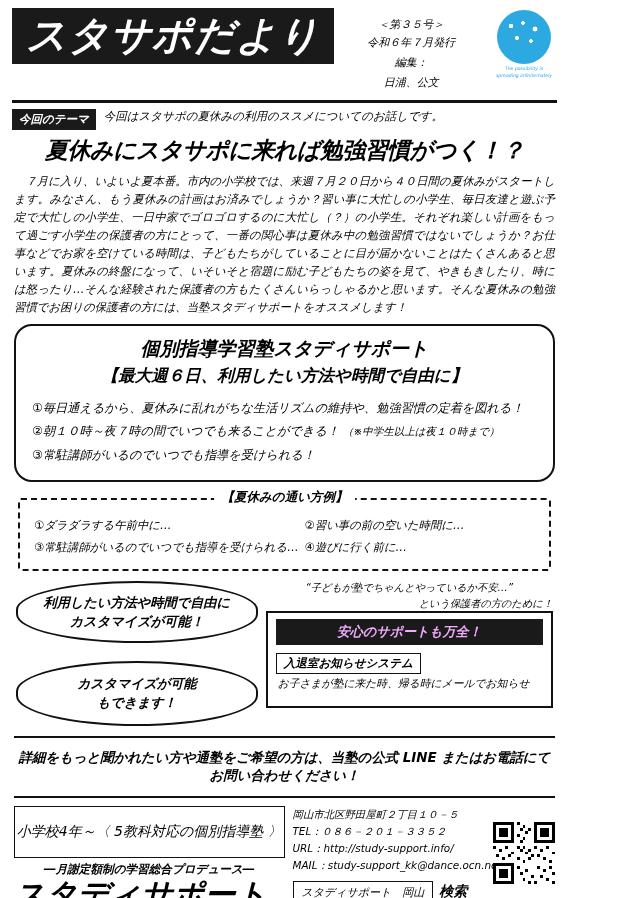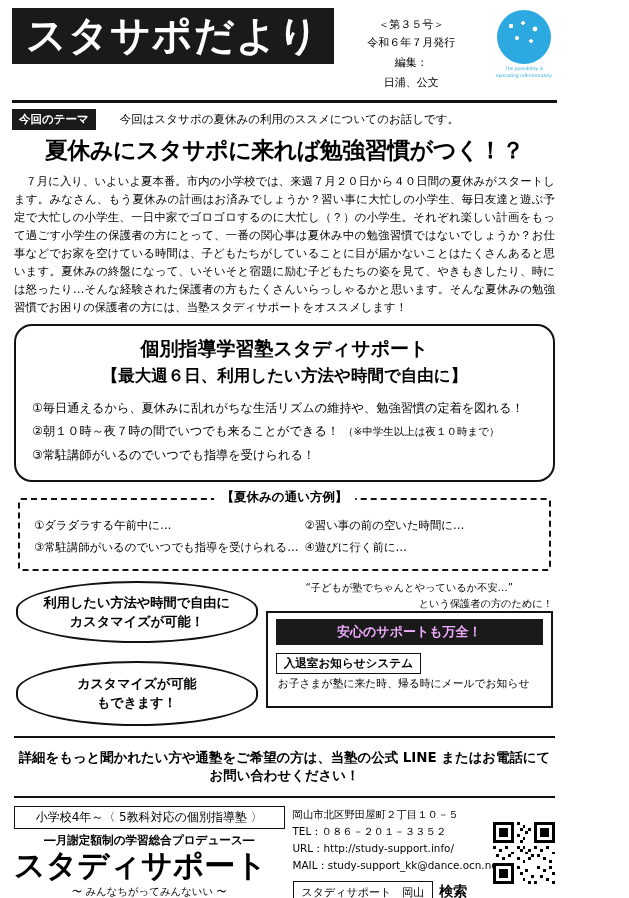--- a/index.html
+++ b/index.html
@@ -5,21 +5,21 @@
   * { box-sizing: border-box; }
   html, body { margin:0; padding:0; }
   body {
     width: 629px; height: 898px;
     background:#ffffff;
     font-family: "DejaVu Sans", "Liberation Sans", sans-serif;
     color:#000;
     position:relative;
     overflow:hidden;
   }
-  .page { position:relative; width:569px; height:898px; padding:8px 12px; }
+  .page { position:relative; width:569px; height:898px; padding:8px 12px;font-style:italic; }
 
   
   .header { display:flex; align-items:flex-start; }
   .title-box {
     background:#1a1a1a; color:#fff;
     padding:6px 14px 8px 14px;
     font-size:40px; font-weight:bold;
     letter-spacing:1px;
     line-height:1.05;
     flex:0 0 auto;
@@ -53,21 +53,21 @@
       radial-gradient(circle at 12px 18px, #fff 1.8px, transparent 2.3px),
       radial-gradient(circle at 26px 21px, #fff 1.6px, transparent 2.1px);
   }
   .logo-text {
     position:absolute; left:0; top:56px; width:66px;
     font-size:4.6px; text-align:center; color:#2ca9e1; line-height:1.5;
   }
   .hr-thick { border:0; border-top:3px solid #111; margin:7px 0 6px 0; }
 
   
-  .theme-row { display:flex; align-items:center; gap:24px; }
+  .theme-row { display:flex; gap:8px; }
   .theme-tag {
     background:#1a1a1a; color:#fff; font-size:11.5px; font-weight:bold;
     padding:3px 7px; white-space:nowrap;
   }
   .theme-text { font-size:11.5px; }
 
   .big-head {
     text-align:center; font-size:23px; font-weight:bold;
     margin:5px 0 6px 0; letter-spacing:-0.5px;
   }
@@ -136,21 +136,21 @@
     border-top:2.5px solid #111; border-bottom:2.5px solid #111;
     margin:10px 2px 0 2px; padding:11px 0;
     text-align:center; font-size:13.4px; font-weight:bold;
   }
 
   
   .footer { display:flex; margin:8px 2px 0 2px; gap:8px; }
   .footer-left { flex:0 0 50%; }
   .fl-top {
     border:1.6px solid #111; text-align:center;
-    font-size:12px; padding:2px 0; margin-bottom:4px;
+    font-size:14px; padding:16px 0; margin-bottom:4px;
   }
   .fl-mid { text-align:center; font-size:11.6px; font-weight:bold; margin:3px 0 1px 0; }
   .fl-logo { font-size:31px; font-weight:bold; letter-spacing:0px; line-height:1.05; }
   .fl-tag { text-align:center; font-size:10.4px; margin-top:3px; }
 
   .footer-right { flex:1 1 auto; position:relative; }
   .fr-lines { font-size:10.4px; line-height:1.62; }
   .search-row { display:flex; align-items:center; gap:6px; margin-top:7px; }
   .search-field {
     border:1.6px solid #111; font-size:11px; padding:3px 8px; flex:0 0 auto;

